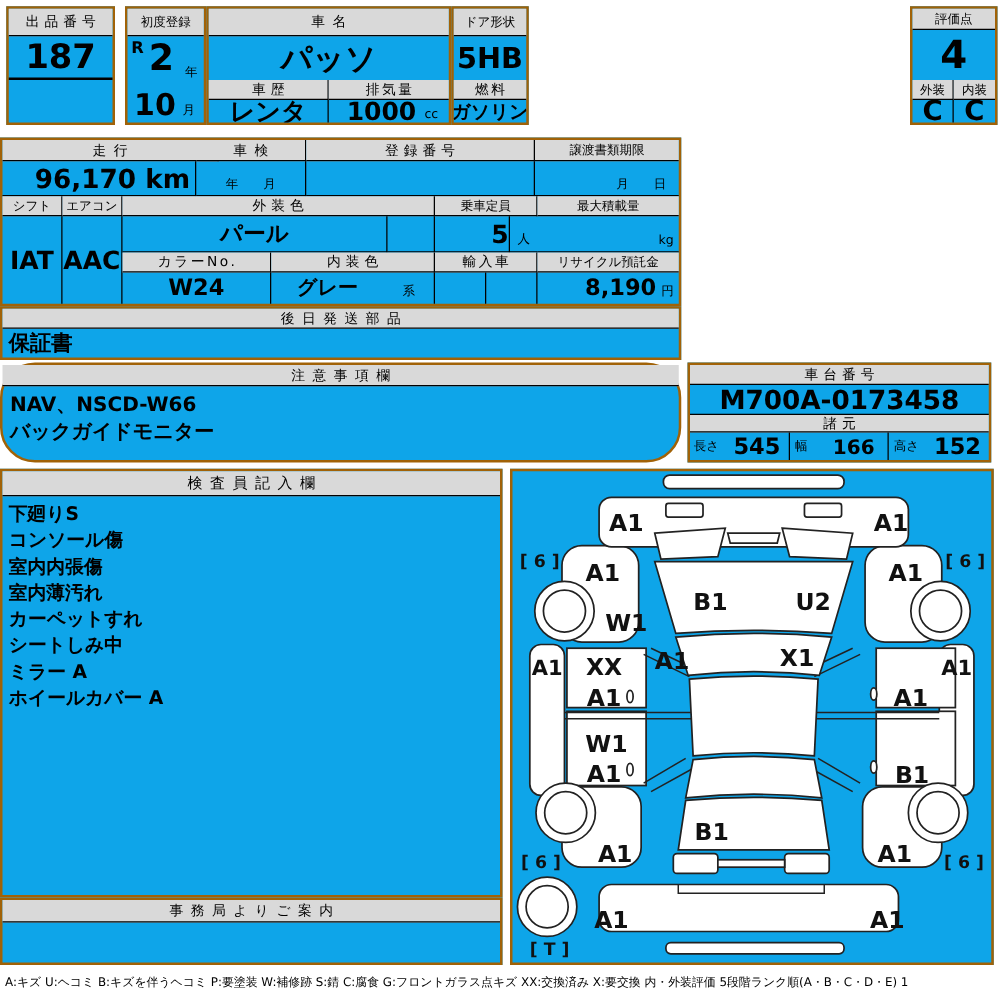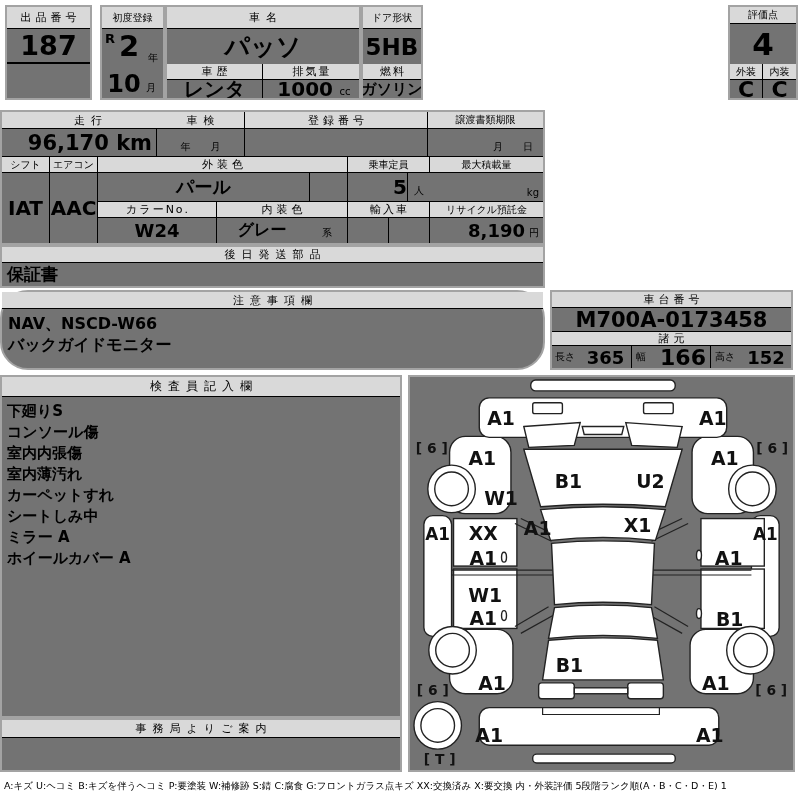--- a/index.html
+++ b/index.html
@@ -1,18 +1,18 @@
 <!DOCTYPE html>
 <html><head>
 <meta charset="utf-8">
 <style>
   html,body{margin:0;padding:0;background:#fff;}
   .sheet{position:relative;width:800px;height:800px;background:#fff;color:#000;
          font-family:"DejaVu Sans","Liberation Sans",sans-serif;overflow:hidden;}
-  .box{position:absolute;border:2px solid #a3a3a3;box-sizing:border-box;background:#737373;}
+  .box{position:absolute;border:2px solid #a16207;box-sizing:border-box;background:#0ea5e9;}
   .cell{position:absolute;box-sizing:border-box;display:flex;align-items:center;justify-content:center;overflow:hidden;white-space:nowrap;}
   .band{background:#d9d9d9;border-bottom:1px solid #000;font-size:11px;font-weight:normal;}
   .ls6{letter-spacing:6px;text-indent:6px;}
   .ls4{letter-spacing:4px;text-indent:4px;}
   .ls2{letter-spacing:2px;text-indent:2px;}
   .ls0{letter-spacing:0;font-size:10px;}
   .val{font-weight:bold;}
   .br{border-right:1px solid #000;}
   .bb{border-bottom:1px solid #000;}
   .bt{border-top:1px solid #000;}
@@ -123,23 +123,23 @@
       <div>NAV、NSCD-W66</div>
       <div>バックガイドモニター</div>
     </div>
   </div>
 
   <div class="box" style="left:550px;top:290px;width:243px;height:80px;">
     <div class="cell band ls4" style="left:0;top:0;width:239px;height:16px;">車台番号</div>
     <div class="cell val bb" style="left:0;top:16px;width:239px;height:24px;font-size:21px;">M700A-0173458</div>
     <div class="cell band ls4" style="left:0;top:40px;width:239px;height:14px;">諸元</div>
     <div class="cell small br left" style="left:0;top:54px;width:28px;height:22px;padding-left:3px;border-right:none;">長さ</div>
-    <div class="cell val br" style="left:28px;top:54px;width:52px;height:22px;font-size:18px;">365</div>
+    <div class="cell val br" style="left:28px;top:54px;width:52px;height:22px;font-size:18px;">545</div>
     <div class="cell small left" style="left:80px;top:54px;width:24px;height:22px;padding-left:4px;">幅</div>
-    <div class="cell val br" style="left:104px;top:54px;width:55px;height:22px;font-size:22px;">166</div>
+    <div class="cell val br" style="left:104px;top:54px;width:55px;height:22px;font-size:16px;">166</div>
     <div class="cell small left" style="left:159px;top:54px;width:30px;height:22px;padding-left:4px;">高さ</div>
     <div class="cell val" style="left:189px;top:54px;width:50px;height:22px;font-size:18px;">152</div>
   </div>
 
   <div class="box" style="left:0;top:375px;width:402px;height:343px;">
     <div class="cell band ls6" style="left:0;top:0;width:398px;height:20px;font-size:12px;">検査員記入欄</div>
     <div class="lines" style="left:5px;top:24px;width:388px;font-size:15px;">
       <div>下廻りS</div>
       <div>コンソール傷</div>
       <div>室内内張傷</div>

